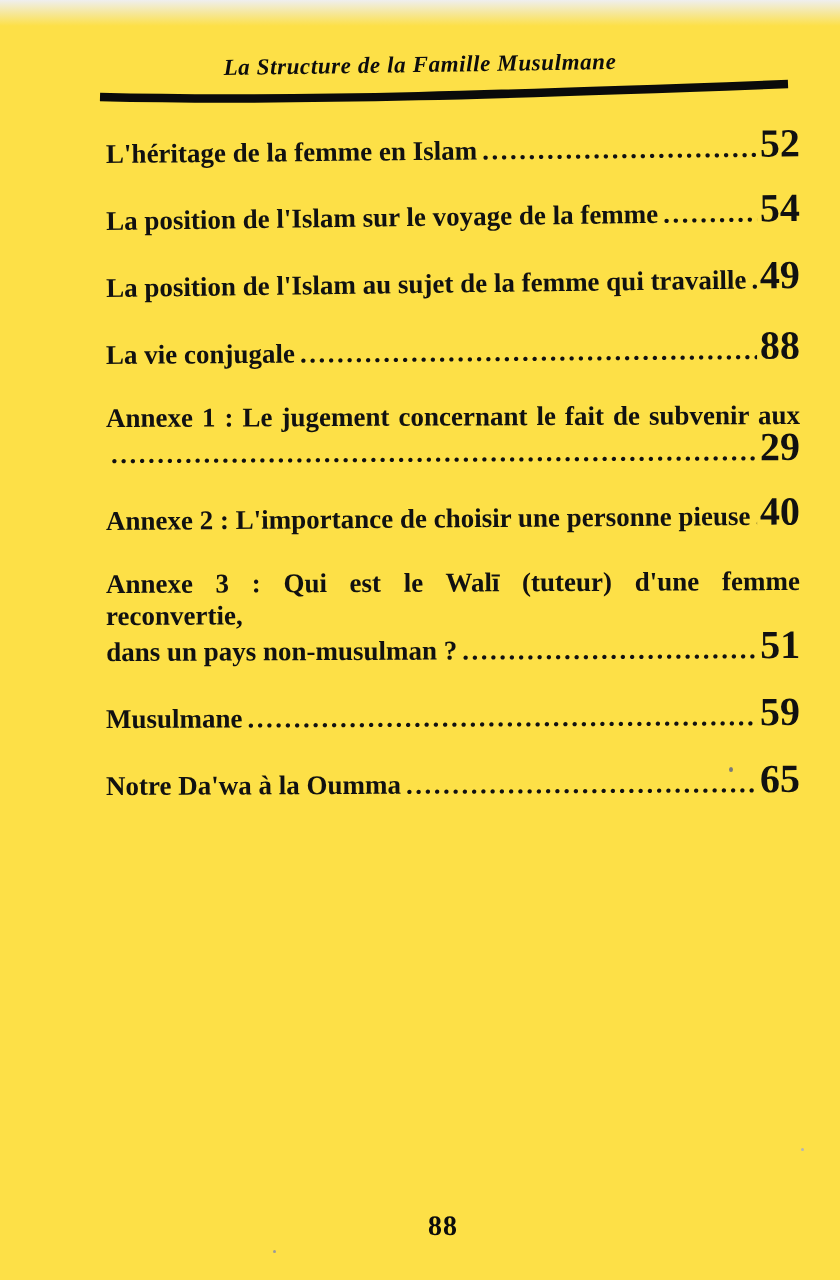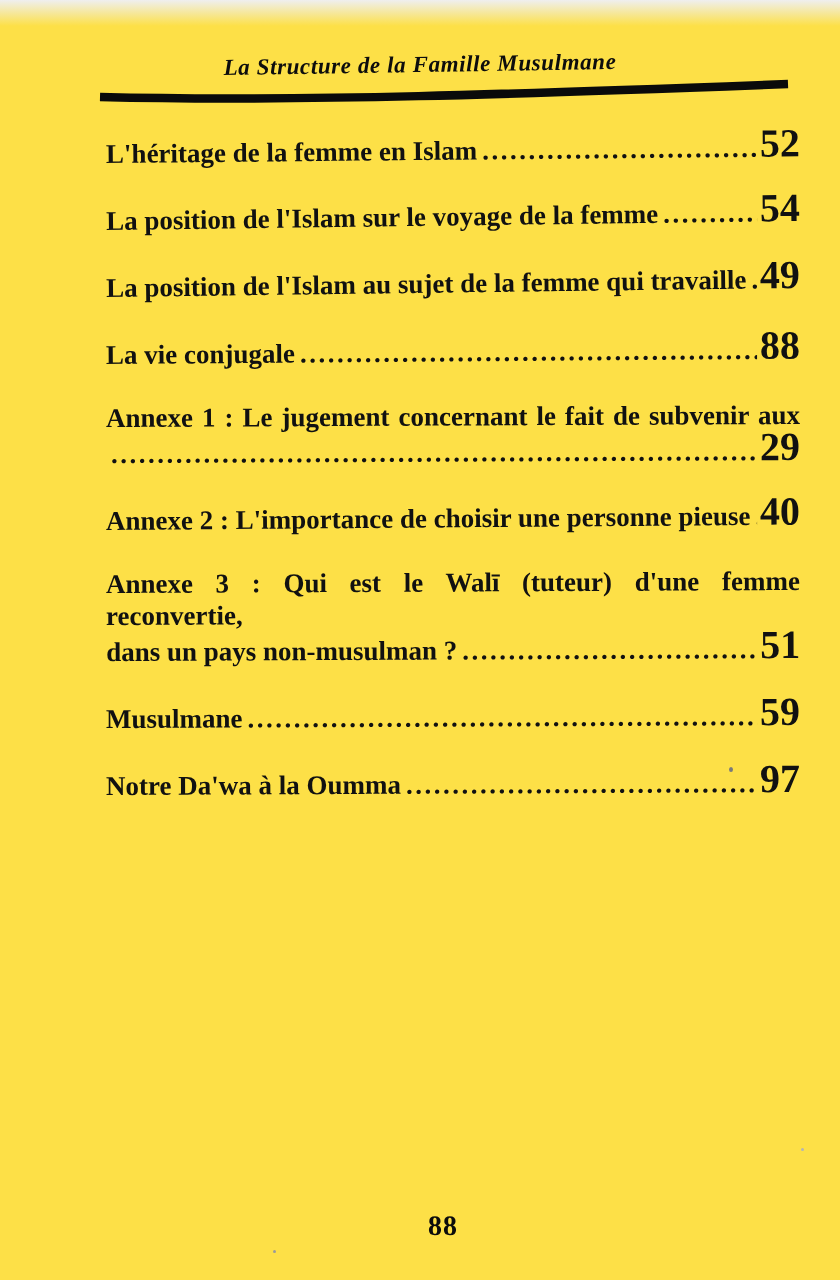--- a/index.html
+++ b/index.html
@@ -184,21 +184,21 @@
         <span class="t">Musulmane</span>
         <span class="leader"></span>
         <span class="pg">59</span>
       </div>
     </div>
 
     <div class="entry r4">
       <div class="line">
         <span class="t">Notre Da'wa à la Oumma</span>
         <span class="leader"></span>
-        <span class="pg">97</span>
+        <span class="pg">65</span>
       </div>
     </div>
 
   </div>
 
   <div class="footer-num">88</div>
 
   <div class="speck s1"></div>
   <div class="speck s2"></div>
   <div class="speck s3"></div>

